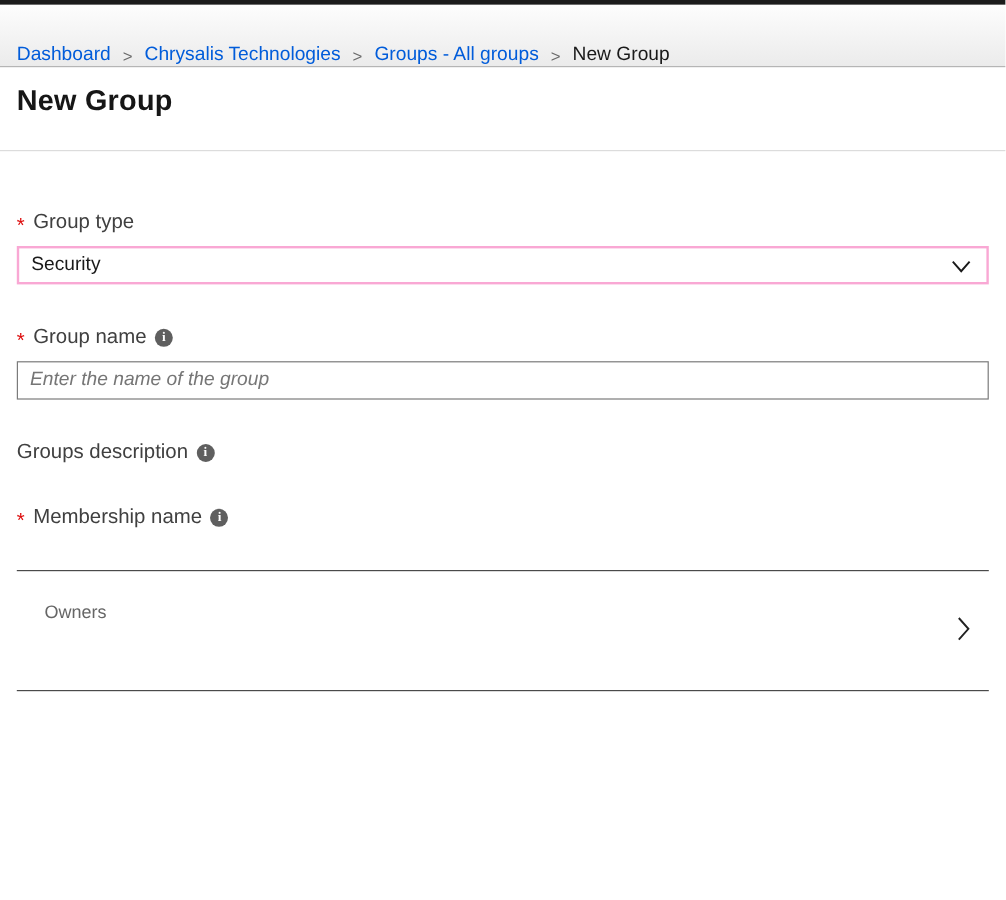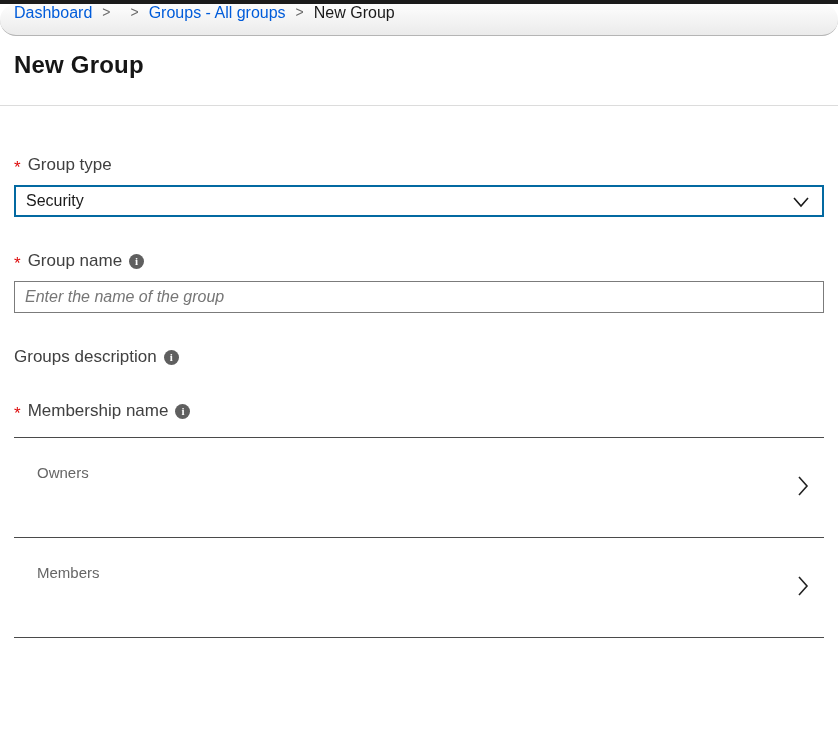--- a/index.html
+++ b/index.html
@@ -8,28 +8,27 @@
     background: #ffffff;
     font-family: "Liberation Sans", "DejaVu Sans", sans-serif;
     color: #1a1a1a;
     overflow: hidden;
   }
   
   .top-bar { height: 4px; background: #1b1b1b; }
 
   
   .breadcrumb-bar {
-    height: 32px;
-    display: flex; align-items: flex-start;
+    height: 52px;
+    display: flex; align-items: flex-end;
     padding: 0 14px;
     background: linear-gradient(#fdfdfd, #ebebeb);
     border-bottom: 1px solid #b5b5b5;
     font-size: 16px;
     white-space: nowrap;
-    border-radius: 17px;
   }
   .crumb-link { color: #015cda; text-decoration: none; cursor: pointer; }
   .crumb-current { color: #1a1a1a; }
   .crumb-sep { color: #6b6b6b; margin: 0 10px; font-size: 14px; }
 
   
   .title-block { padding: 15px 14px 26px 14px; border-bottom: 1px solid #dcdcdc; }
   .page-title { font-size: 24px; font-weight: 700; color: #161616; letter-spacing: .2px; }
 
   
@@ -50,33 +49,33 @@
   .select-box, .text-input {
     position: relative;
     width: 100%; height: 32px;
     border: 1px solid #7b7b7b;
     background: #ffffff;
     display: flex; align-items: center;
     padding: 0 34px 0 10px;
     font-size: 16px; color: #1a1a1a;
     cursor: pointer;
   }
-  .select-box.focused { border: 2px solid #0369a1; }
+  .select-box.focused { border: 2px solid #f9a8d4; }
   .select-chevron { position: absolute; right: 12px; top: 8px; }
   .text-input { cursor: text; padding-right: 28px; }
   .text-input input {
     width: 100%; border: none; outline: none;
     font-size: 16px; color: #1a1a1a;
     font-family: "Liberation Sans", "DejaVu Sans", sans-serif;
     background: transparent;
   }
   .text-input input::placeholder { font-style: italic; color: #767676; opacity: 1; }
 
   
-  .sections { margin: 16px 14px 0 14px; }
+  .sections { margin: 34px 14px 0 14px; }
   .section-row {
     position: relative;
     height: 100px;
     border-top: 1px solid #4a4a4a;
     cursor: pointer;
   }
   .section-row:last-child { border-bottom: 1px solid #4a4a4a; height: 101px; }
   .section-label {
     position: absolute; left: 23px; top: 26px;
     font-size: 15px; color: #666666;
@@ -84,20 +83,21 @@
   .section-chevron { position: absolute; right: 14px; top: 36px; }
 </style>
 </head>
 <body>
 
 <div class="top-bar"></div>
 
 <div class="breadcrumb-bar">
   <a class="crumb-link">Dashboard</a>
   <span class="crumb-sep">&gt;</span>
+  <a class="crumb-link">Chrysalis Technologies</a>
   <span class="crumb-sep">&gt;</span>
   <a class="crumb-link">Groups - All groups</a>
   <span class="crumb-sep">&gt;</span>
   <span class="crumb-current">New Group</span>
 </div>
 
 <div class="title-block">
   <h1 class="page-title">New Group</h1>
 </div>
 
@@ -136,19 +136,13 @@
 
 </div>
 
 <div class="sections">
   <div class="section-row">
     <span class="section-label">Owners</span>
     <svg class="section-chevron" width="14" height="24" viewBox="0 0 14 24">
       <polyline points="3,3 11,12 3,21" fill="none" stroke="#222222" stroke-width="1.6"></polyline>
     </svg>
   </div>
-  <div class="section-row">
-    <span class="section-label">Members</span>
-    <svg class="section-chevron" width="14" height="24" viewBox="0 0 14 24">
-      <polyline points="3,3 11,12 3,21" fill="none" stroke="#222222" stroke-width="1.6"></polyline>
-    </svg>
-  </div>
 </div>
 
 </body></html>

